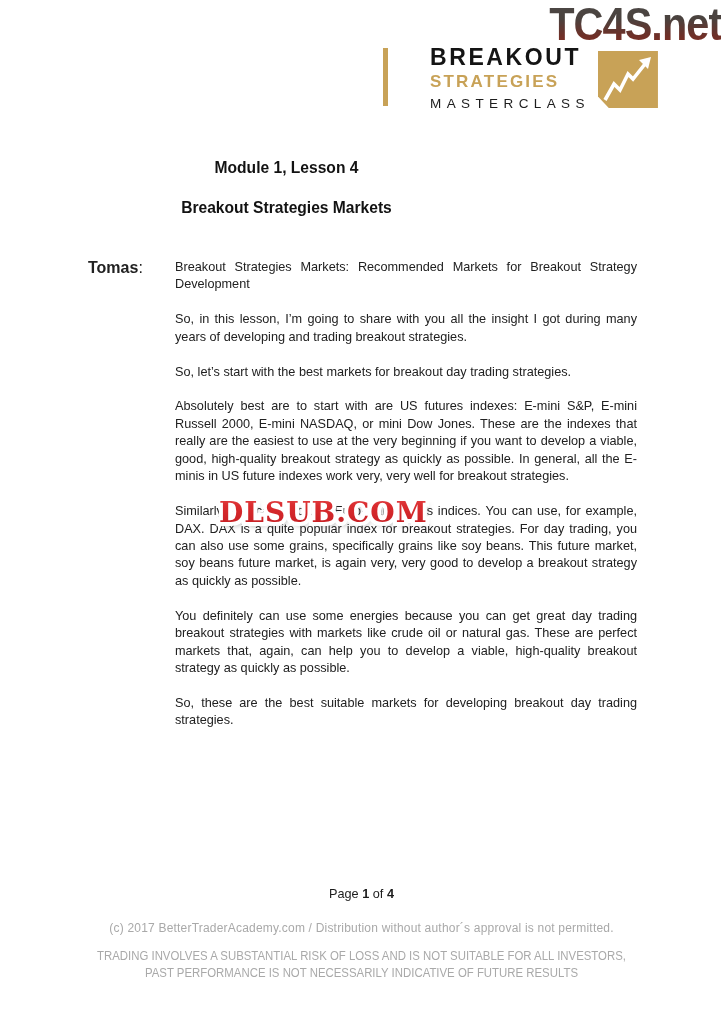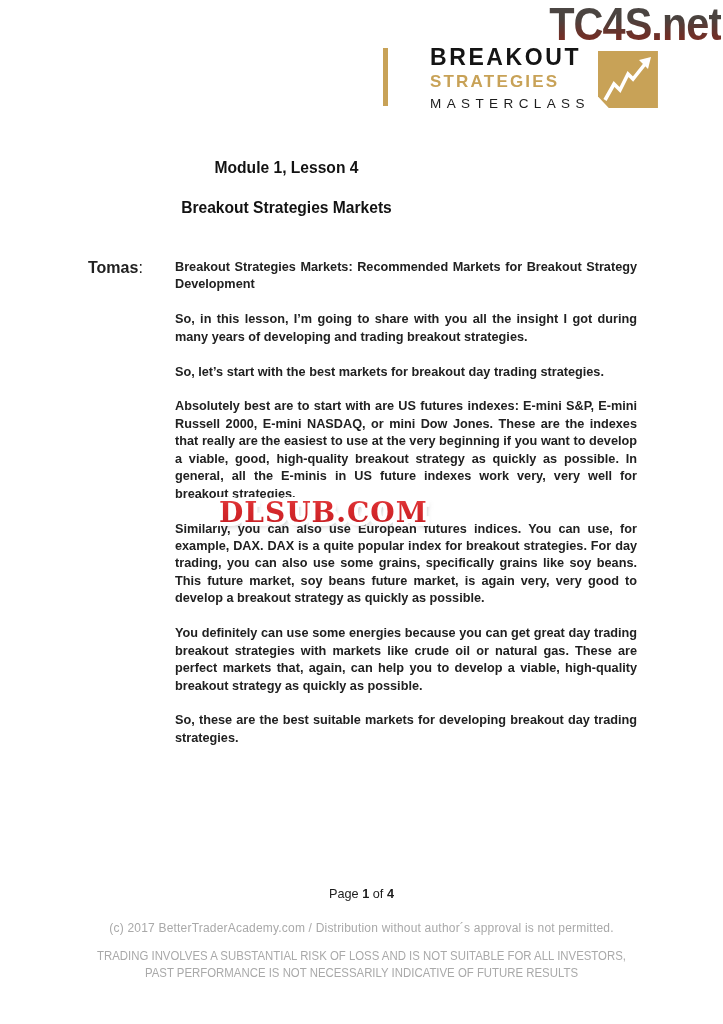--- a/index.html
+++ b/index.html
@@ -38,21 +38,21 @@
   .title-line { font-size:15.6px; font-weight:bold; margin:0; }
   .title-line + .title-line { margin-top:22px; }
 
   
   .transcript { position:absolute; left:88px; top:259px; width:549px; display:flex; }
   .speaker-col { width:87px; flex:0 0 87px; font-size:16px; color:#212121; }
   .speaker-name { font-weight:bold; }
   .content-col { width:462px; flex:0 0 462px; }
   .content-col p {
     margin:0 0 17.4px 0; font-size:12.7px; line-height:17.45px;
-    text-align:justify; color:#212121;font-weight:bold;
+    text-align:justify; color:#212121;
   }
 
   
   .wm-dlsub { position:absolute; left:219px; top:483px; z-index:6; width:290px; height:62px; }
   .wm-dlsub .layer {
     position:absolute; left:0; top:0; white-space:nowrap;
     font-family:"DejaVu Serif", serif; font-weight:bold; font-size:28px; letter-spacing:1px; line-height:60px;
   }
   .wm-dlsub .outline {
     -webkit-text-stroke:8px #ffffff; color:#ffffff;

